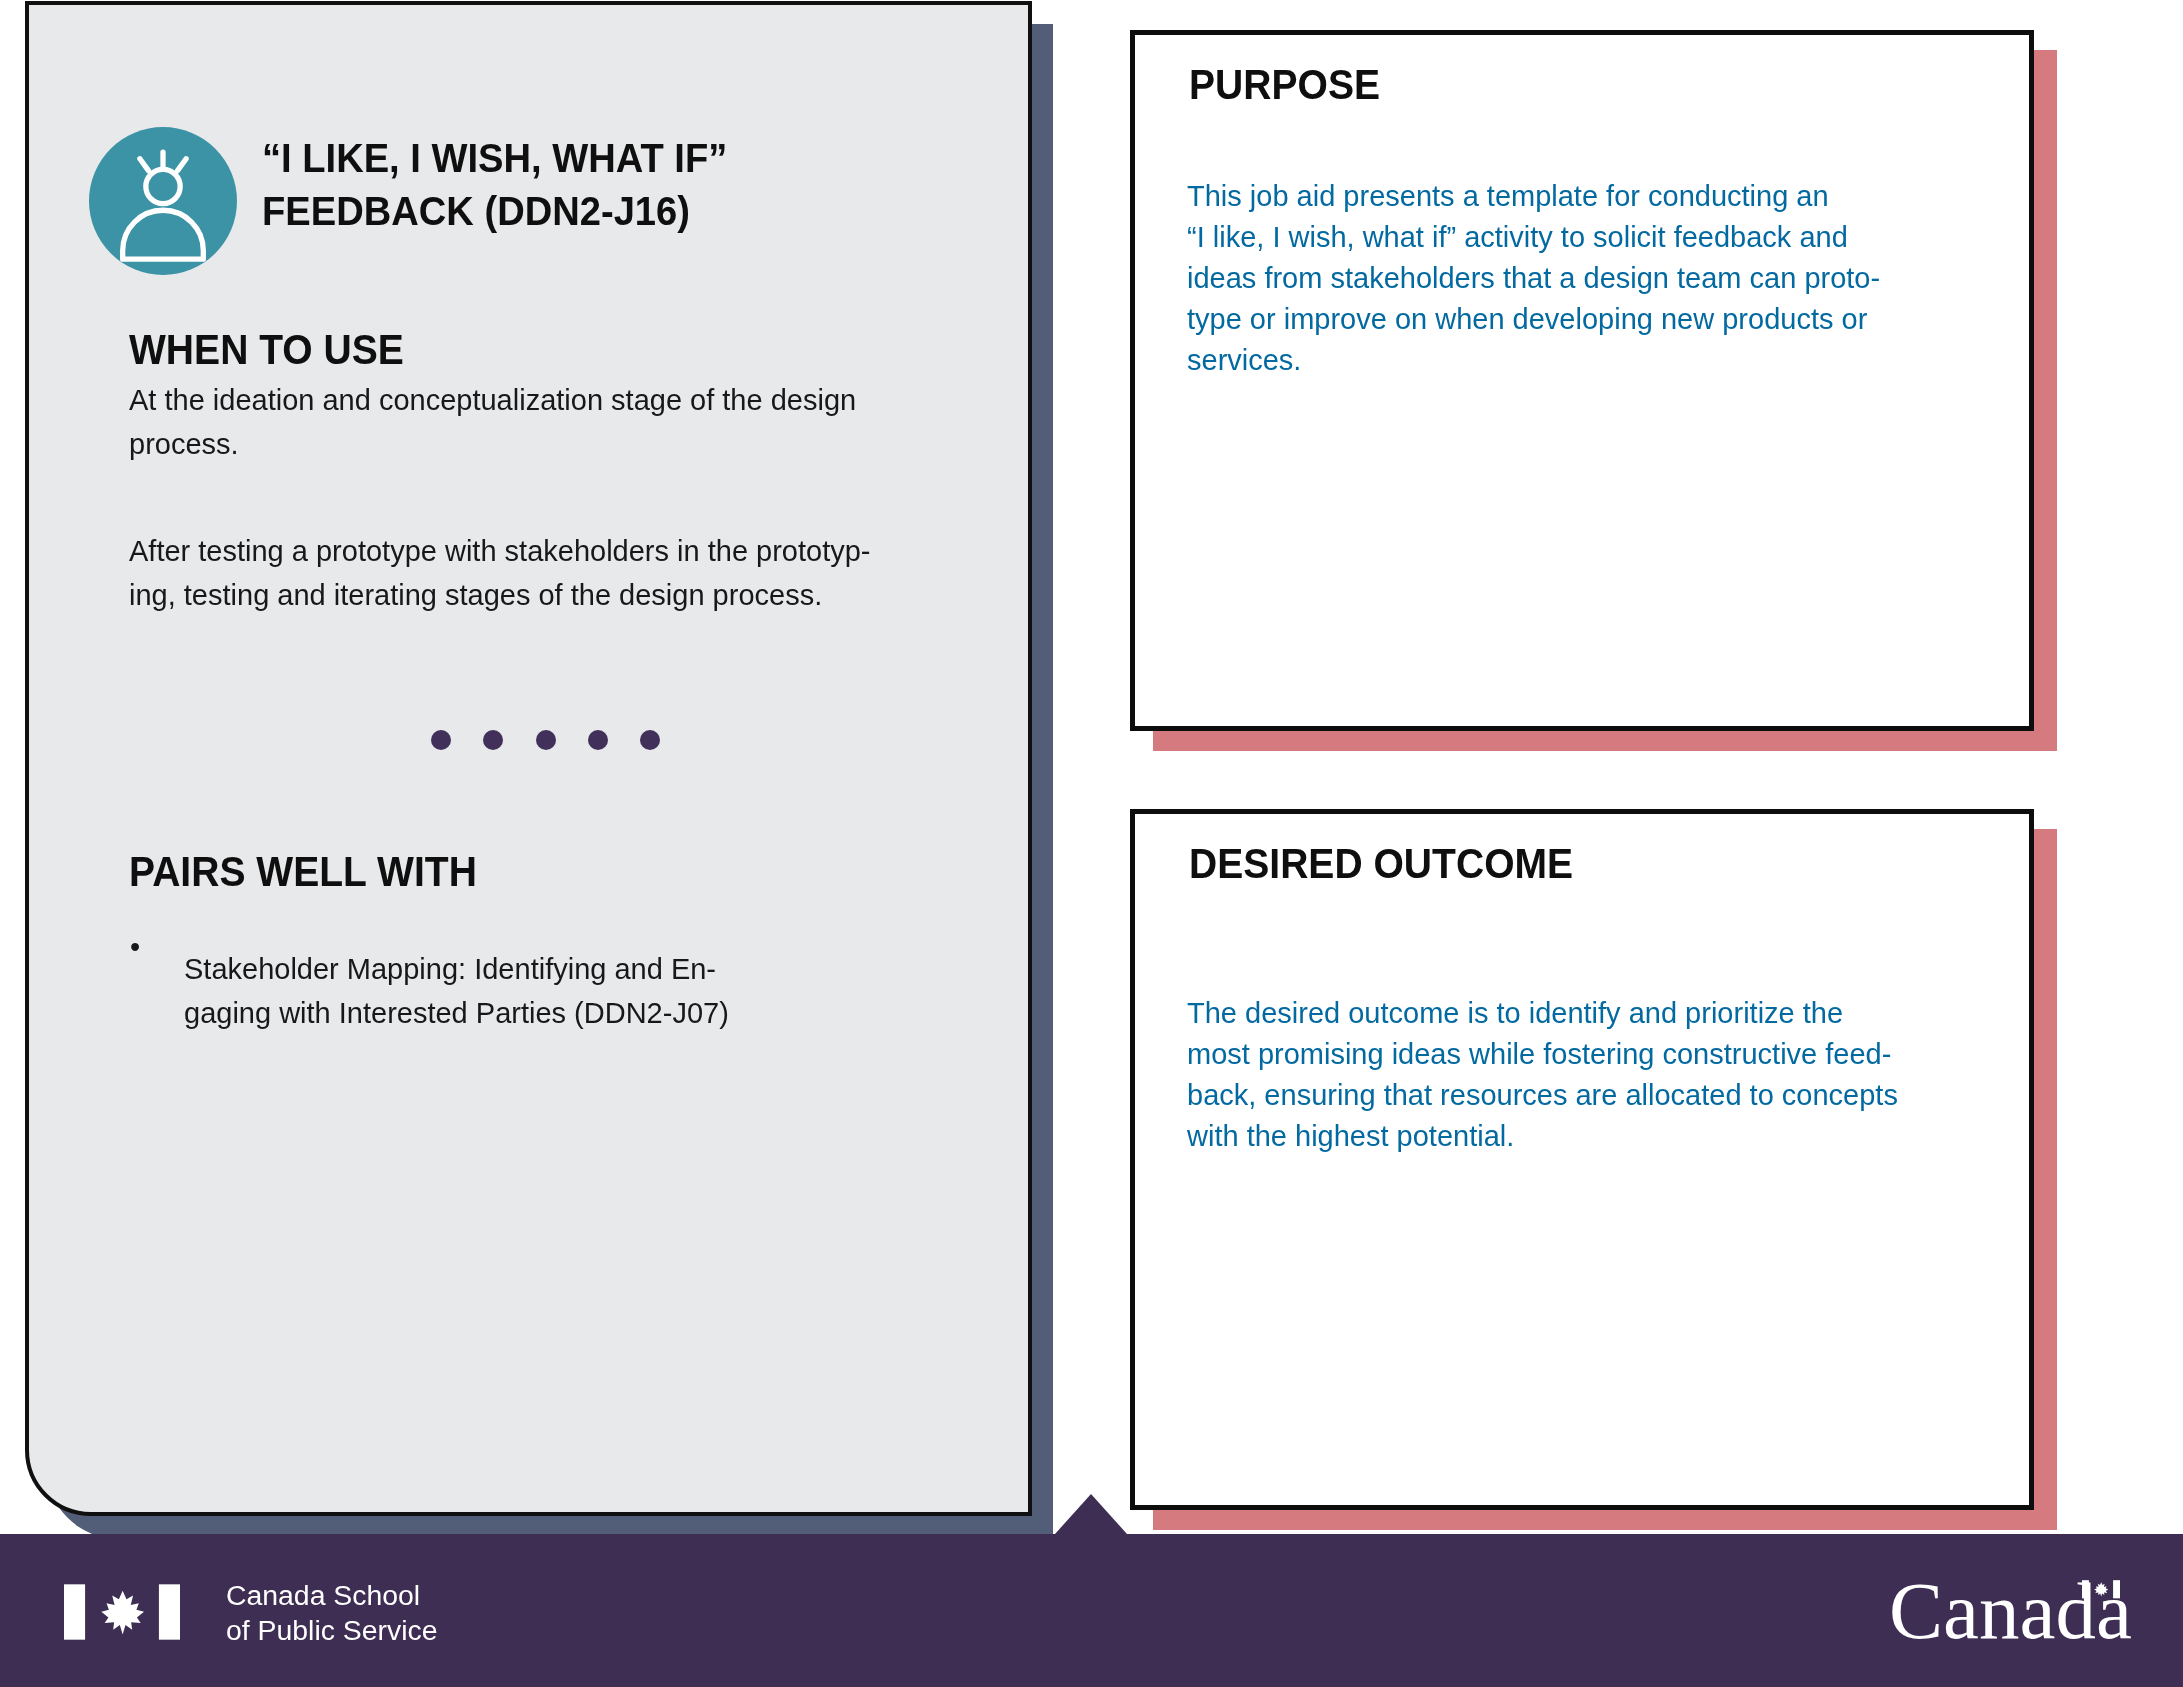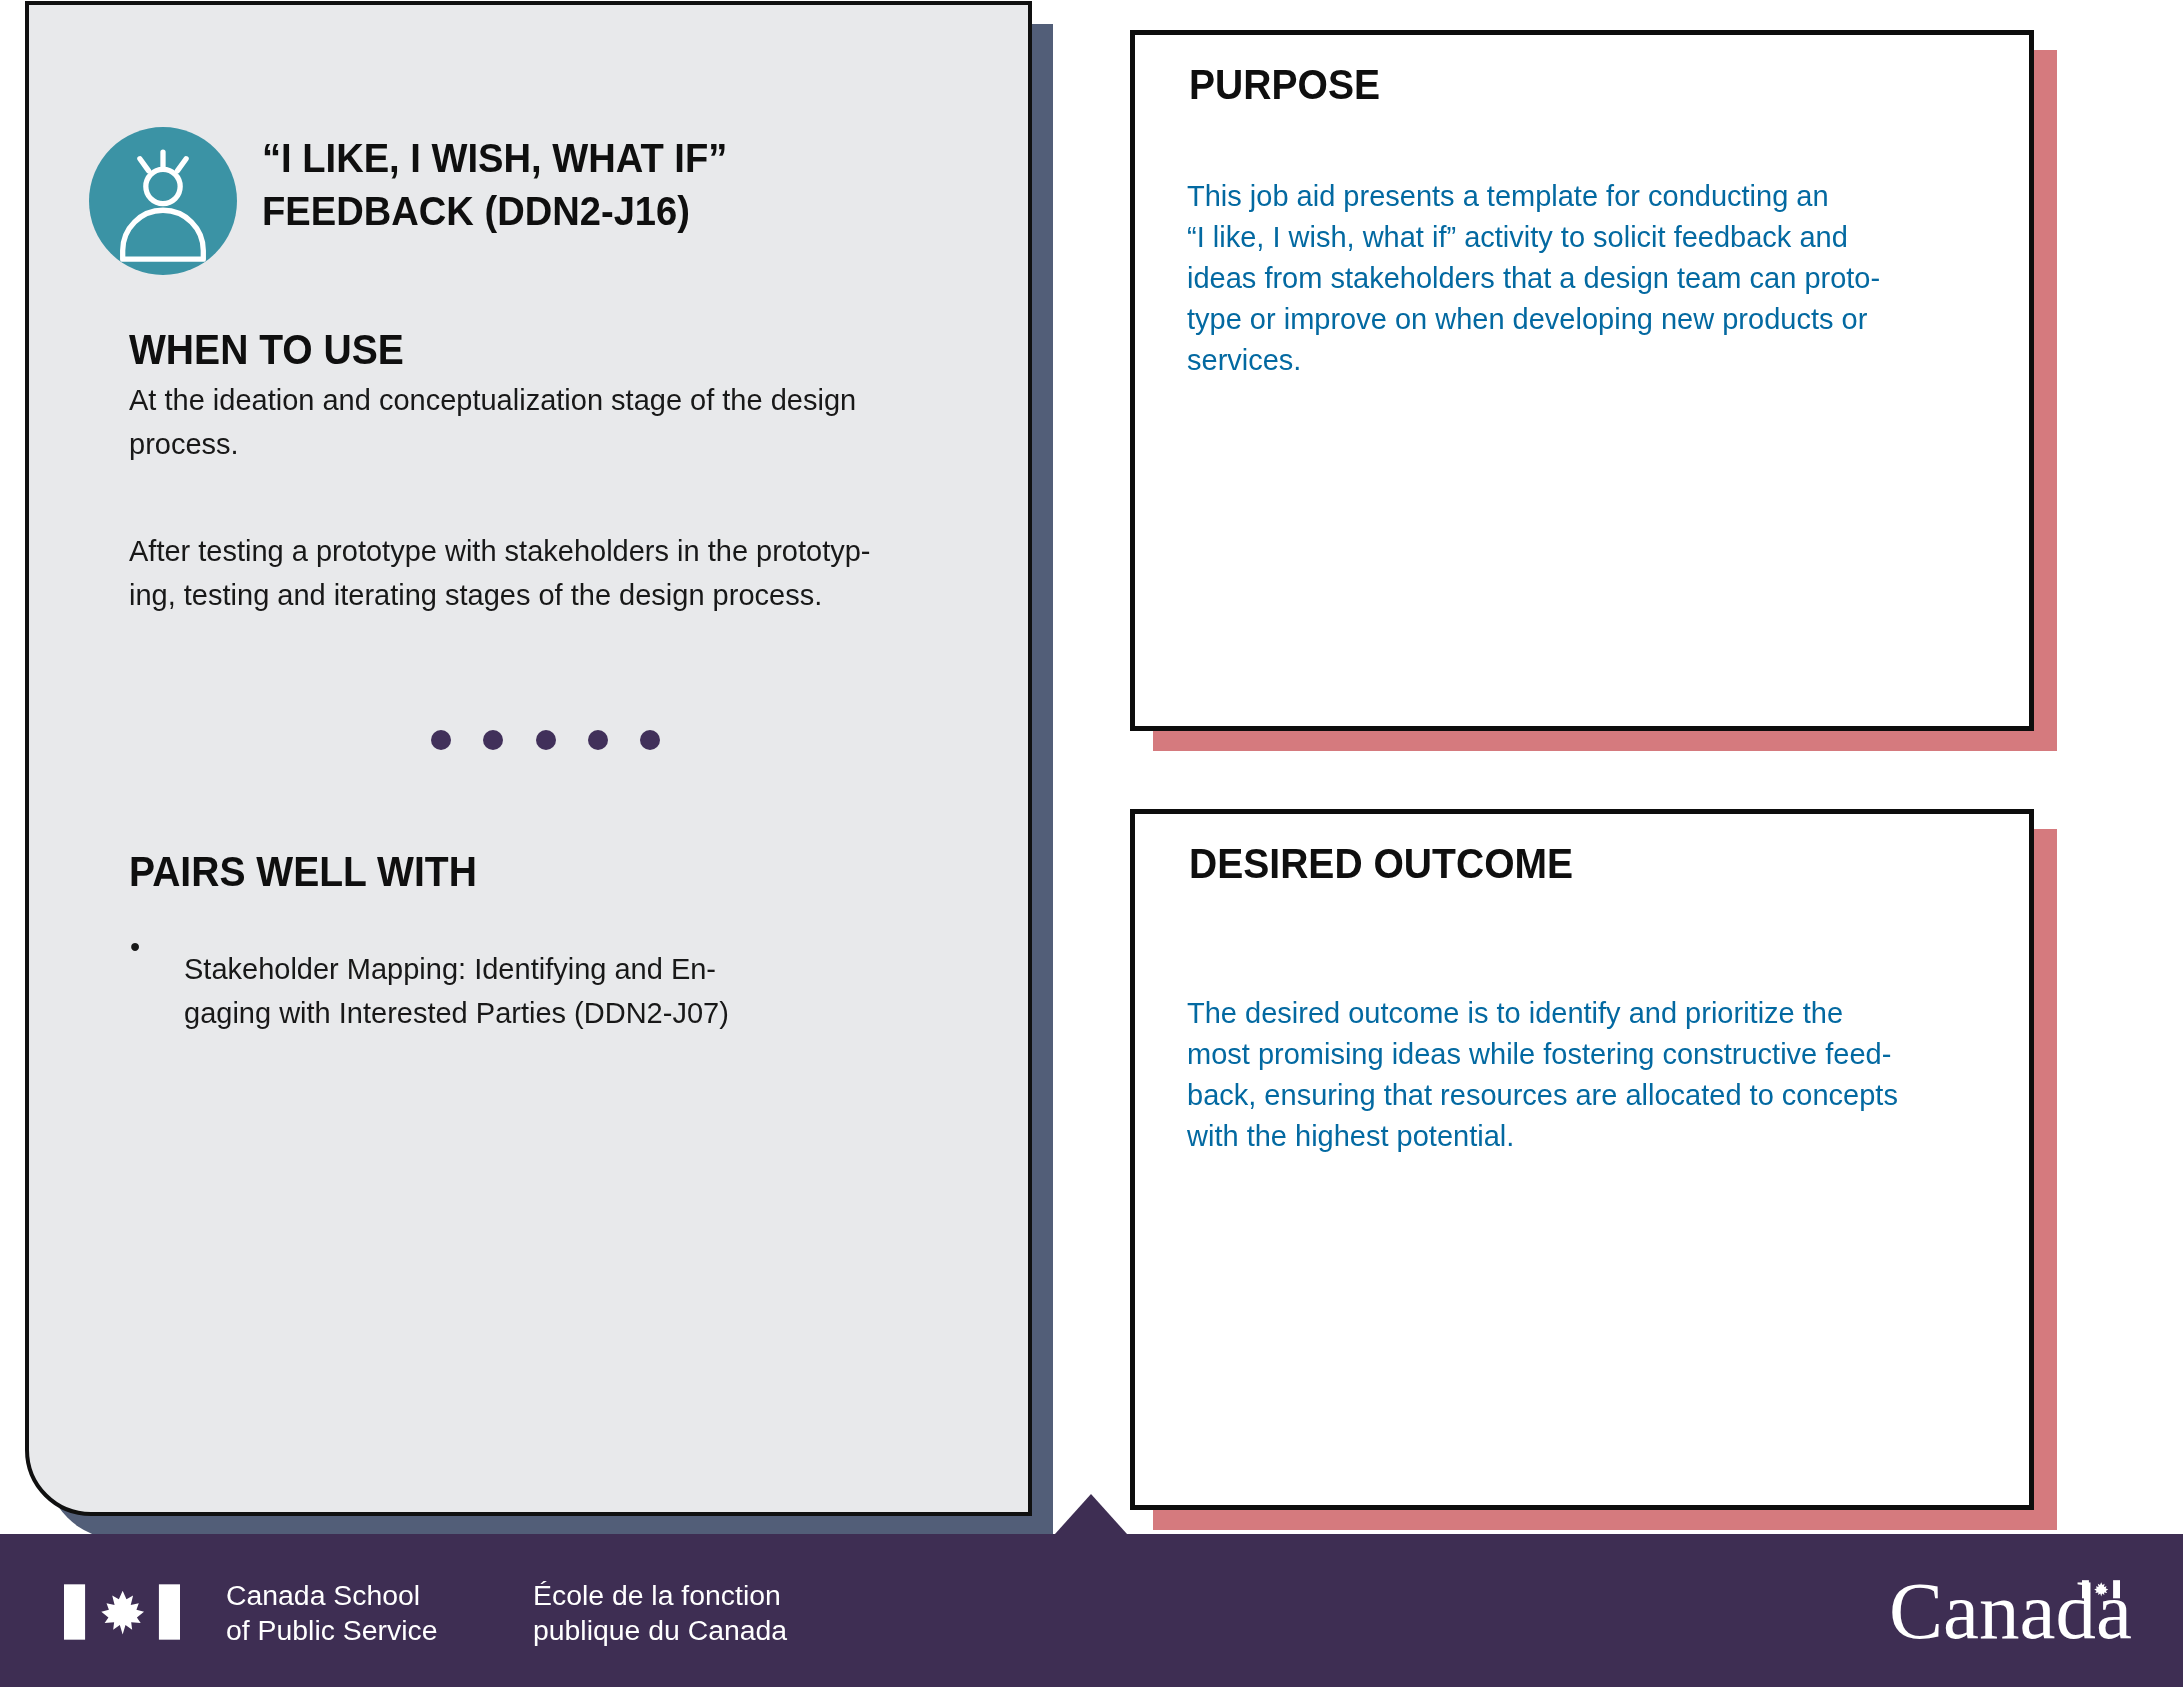--- a/index.html
+++ b/index.html
@@ -137,22 +137,20 @@
     <div class="csps-flag">
       <svg viewBox="0 0 176 84" width="116" height="56">
         <rect x="0" y="0" width="32" height="84" fill="#ffffff"></rect>
         <rect x="144" y="0" width="32" height="84" fill="#ffffff"></rect>
         <path fill="#ffffff" transform="translate(53,7) scale(0.72)" d="M50 4 L58 22 L72 14 L67 34 L84 30 L79 44 L95 48 L80 60 L88 72 L68 70 L70 86 L56 76 L50 96 L44 76 L30 86 L32 70 L12 72 L20 60 L5 48 L21 44 L16 30 L33 34 L28 14 L42 22 Z"></path>
       </svg>
     </div>
 
     <div class="csps-en">Canada School
 of Public Service</div>
-    <div class="csps-fr">École de la fonction
-publique du Canada</div>
 
     <div class="wordmark">Canada</div>
     <div class="wordmark-flag">
       <svg viewBox="0 0 176 84" width="38" height="18.5">
         <rect x="0" y="0" width="32" height="84" fill="#ffffff"></rect>
         <rect x="144" y="0" width="32" height="84" fill="#ffffff"></rect>
         <path fill="#ffffff" transform="translate(53,7) scale(0.72)" d="M50 4 L58 22 L72 14 L67 34 L84 30 L79 44 L95 48 L80 60 L88 72 L68 70 L70 86 L56 76 L50 96 L44 76 L30 86 L32 70 L12 72 L20 60 L5 48 L21 44 L16 30 L33 34 L28 14 L42 22 Z"></path>
       </svg>
     </div>
   </div>

